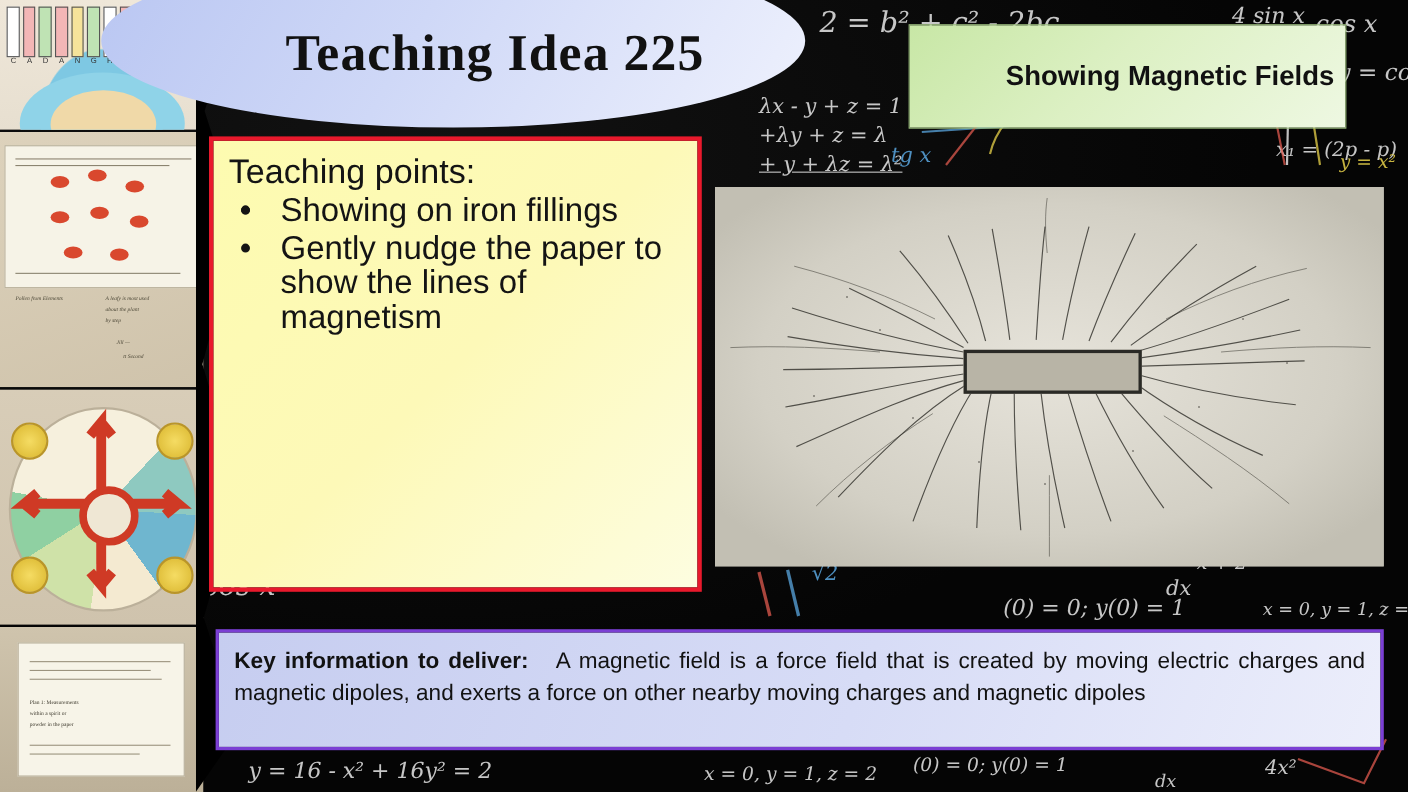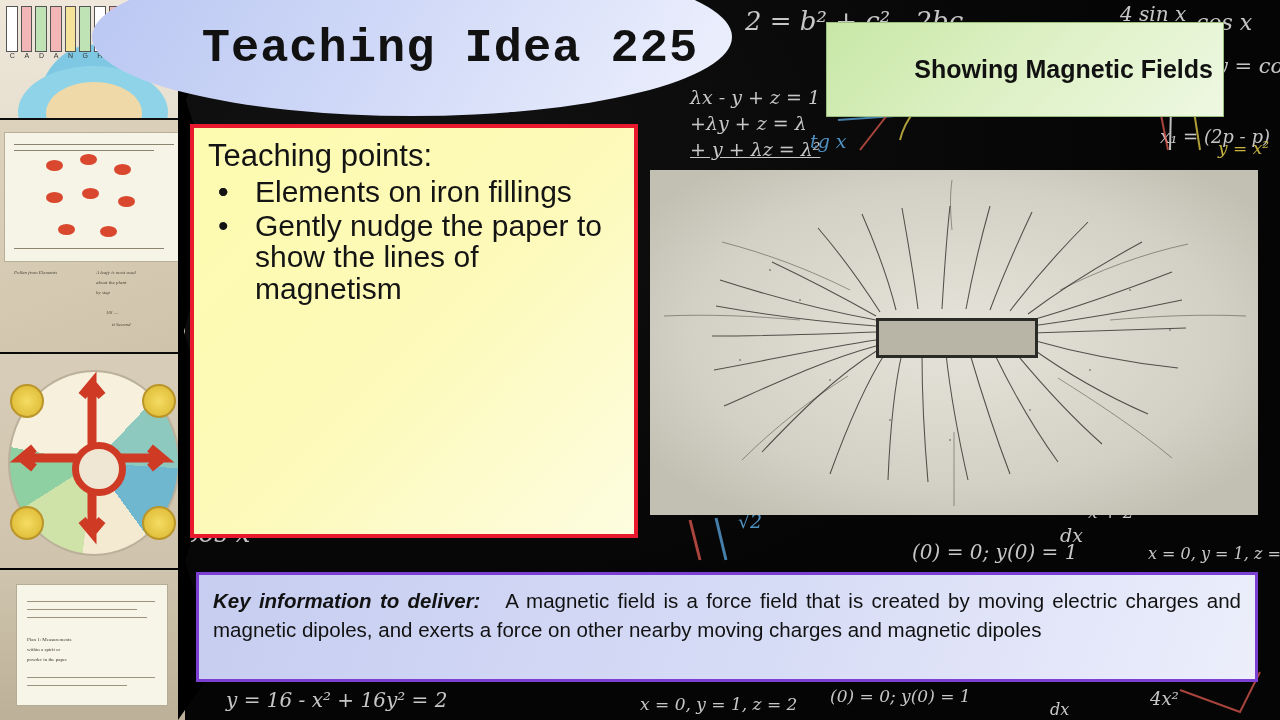--- a/index.html
+++ b/index.html
@@ -146,21 +146,21 @@
     left: 92px; top: -42px;
     width: 640px; height: 158px;
     background: linear-gradient(120deg, #b9c6f2 0%, #cfd8f7 45%, #eef1fd 100%);
     border-radius: 50%;
   }
   .title-text {
     position: absolute;
     left: 190px; top: 22px;
     width: 520px;
     text-align: center;
-    font-family: Liberation Mono, monospace;
+    font-family: Liberation Serif, serif;
     font-weight: bold;
     font-size: 47px;
     color: #111;
     letter-spacing: 1px;
   }
 
   
   .topic-box {
     position: absolute;
     left: 826px; top: 22px;
@@ -236,21 +236,21 @@
     box-sizing: border-box;
     padding: 11px 14px 0 14px;
   }
   .key-text {
     font-size: 20.5px;
     line-height: 1.42;
     color: #121212;
     text-align: justify;
     font-family: "Liberation Sans", sans-serif;
   }
-  .key-text b { font-weight: bold; font-style: italic; }
+  .key-text b { font-weight: bold; }
 </style>
 </head>
 <body>
 
 <div id="slide">
 
   <div class="chalkboard">
     <span class="chalk" style="left:745px;top:6px;font-size:26px;">2 = b² + c² - 2bc</span>
     <span class="chalk" style="left:1120px;top:2px;font-size:20px;">4 sin x</span>
     <span class="chalk" style="left:1196px;top:10px;font-size:22px;">cos x</span>
@@ -389,21 +389,21 @@
   </div>
 
   <div class="tp-box">
     <div class="tp-head">Teaching points:</div>
     <ul class="tp-list">
       <li>
         <span class="dot">•</span>
       </li>
       <li>
         <span class="dot">•</span>
-        <span>Elements on iron fillings</span>
+        <span>Showing on iron fillings</span>
       </li>
       <li>
         <span class="dot">•</span>
         <span>Gently nudge the paper to show the lines of magnetism</span>
       </li>
     </ul>
   </div>
 
   <div class="mag-photo">
     <svg class="filings" width="608" height="345">

